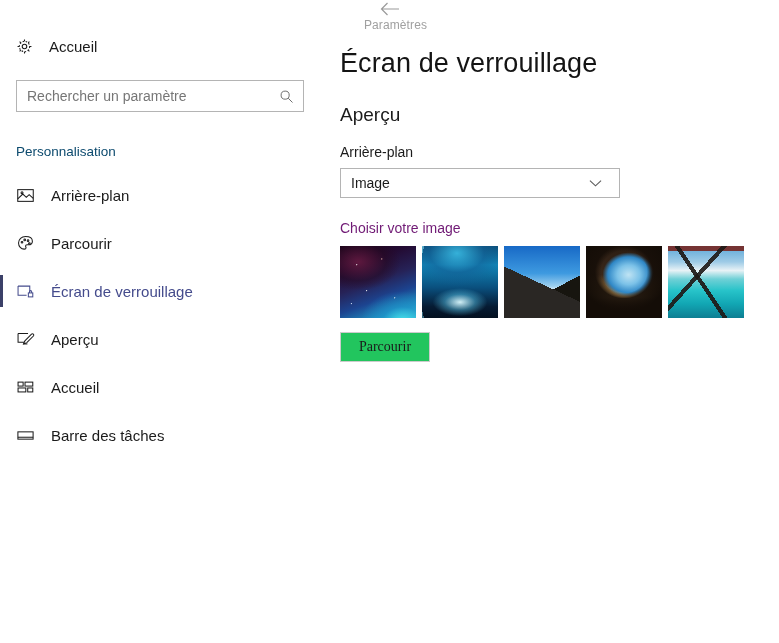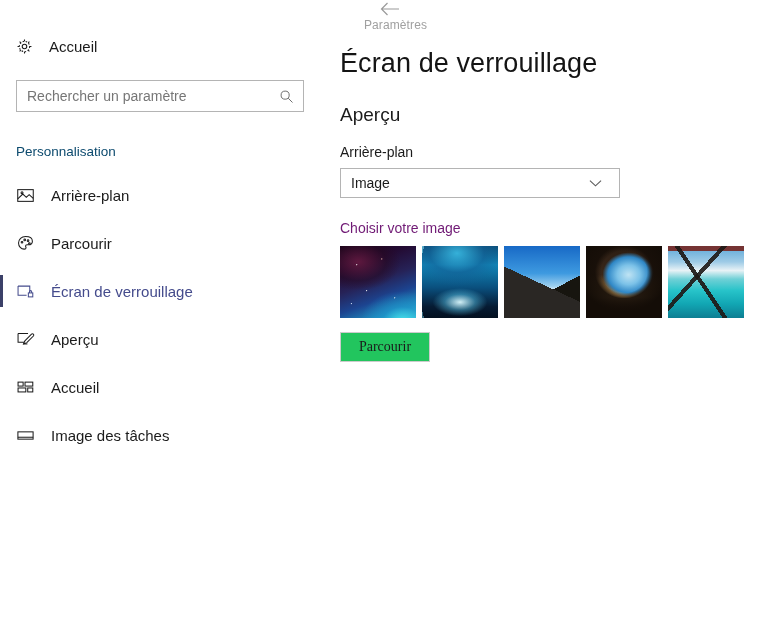--- a/index.html
+++ b/index.html
@@ -458,21 +458,21 @@
       <div class="nav-item">
         <span class="accent"></span>
         <span class="ico">
           <svg width="19" height="19" viewBox="0 0 24 24">
             <g fill="none" stroke="#1b1b1b" stroke-width="1.3">
               <rect x="2.4" y="7.4" width="19.2" height="9.2"></rect>
               <path d="M2.4 14.2 H21.6"></path>
             </g>
           </svg>
         </span>
-        <span class="lbl">Image des tâches</span>
+        <span class="lbl">Barre des tâches</span>
       </div>
 
     </div>
   </div>
 
   <div class="main">
 
     <div class="page-title">Écran de verrouillage</div>
     <div class="section-title">Aperçu</div>
 

